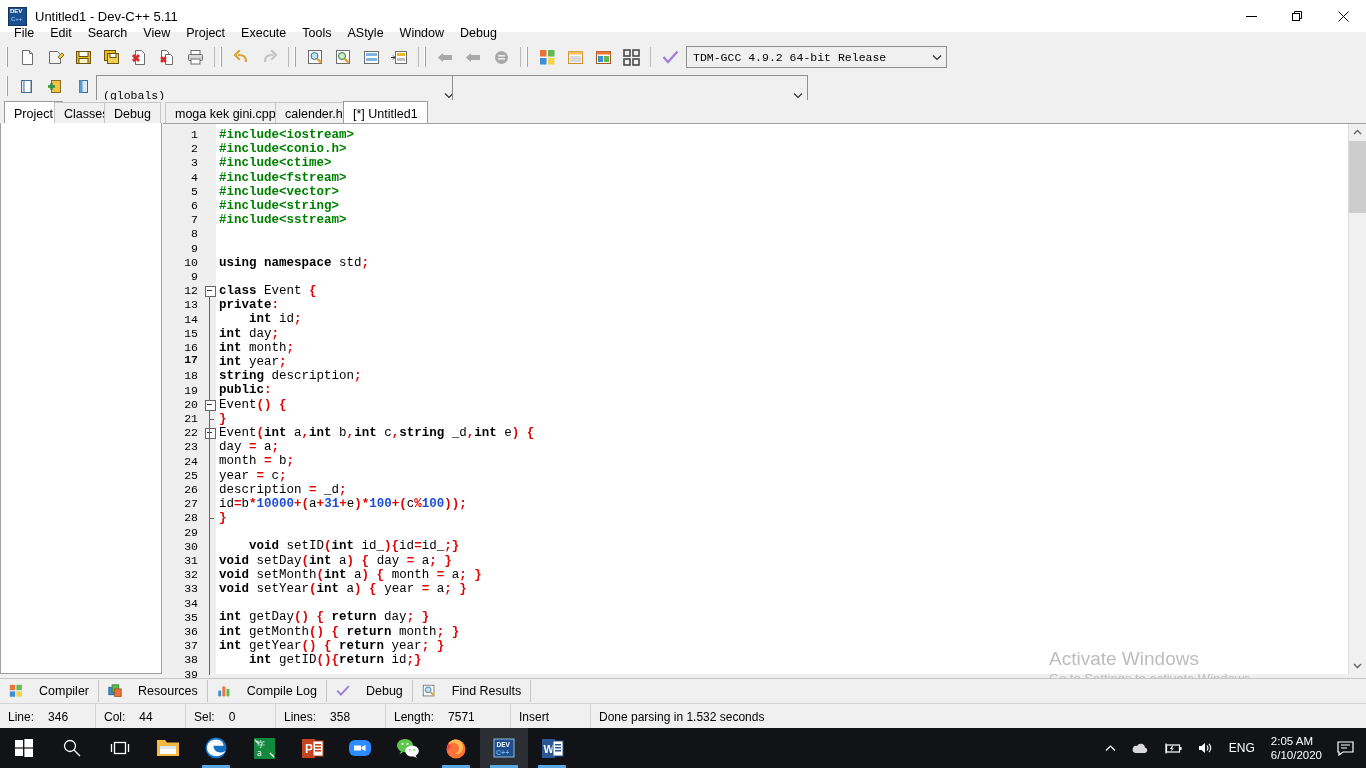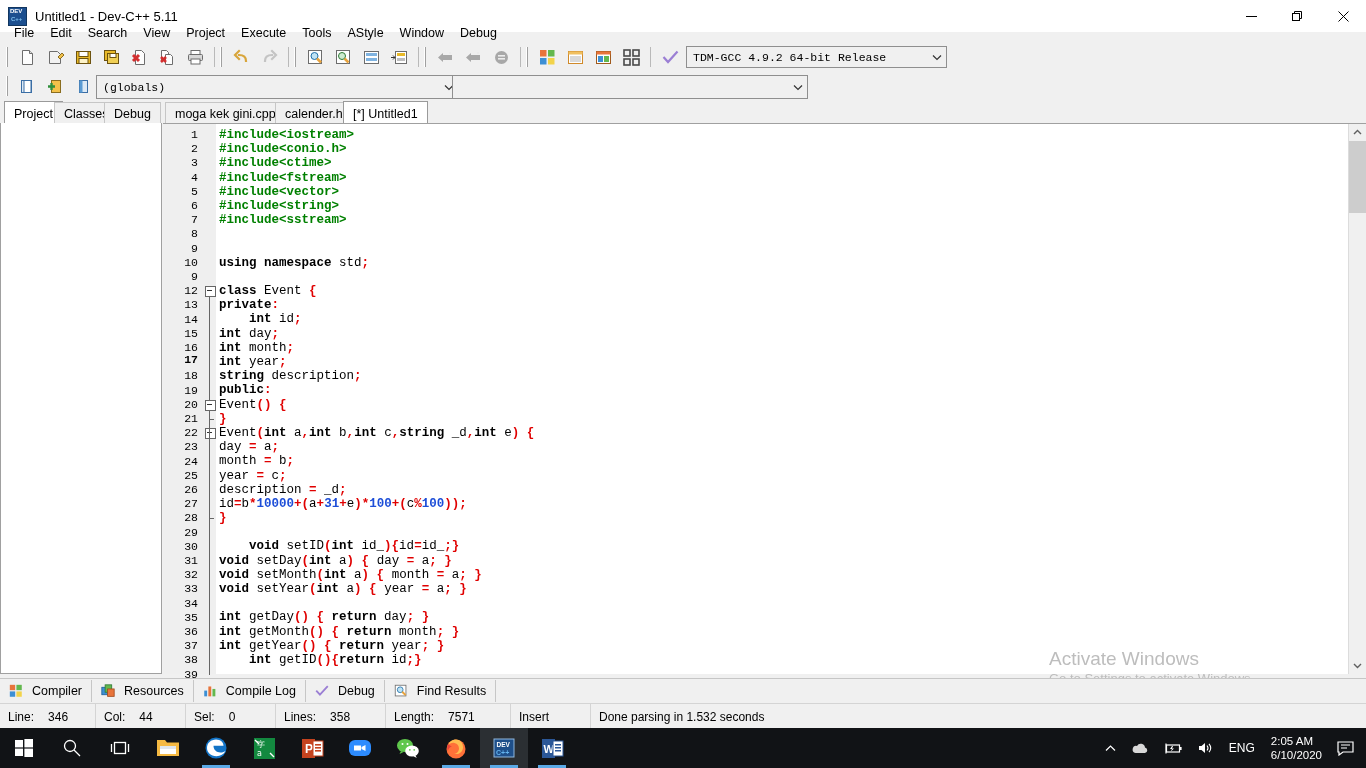--- a/index.html
+++ b/index.html
@@ -41,21 +41,21 @@
     display:flex;align-items:center;justify-content:space-between;
     font-family:"Liberation Mono", monospace;font-size:11.5px;color:#000;padding:0 3px 0 6px;}
   .combo .cv{white-space:nowrap;overflow:hidden;}
   .chev{width:12px;height:12px;flex:0 0 12px;}
 
   
   .toolbar2{position:absolute;left:0;top:72px;width:1366px;height:28px;background:#f0f0f0;}
   .tb2row{position:absolute;left:6px;top:2px;height:24px;display:flex;align-items:center;}
   .combo2{height:22px;border:1px solid #8f8f8f;background:#f0f0f0;
     display:flex;align-items:center;justify-content:space-between;
-    font-family:"Liberation Mono", monospace;font-size:11.5px;padding:0 3px 0 6px;}
+    font-family:"Liberation Mono", monospace;font-size:11.5px;padding:8px 3px 0 6px;}
 
   
   .tabstrip{position:absolute;left:0;top:100px;width:1366px;height:24px;background:#f0f0f0;}
   .tab{position:absolute;top:2px;height:21px;display:flex;align-items:center;
     padding:0 9px;font-size:12.5px;background:#f0f0f0;border:1px solid #c6c6c6;
     border-bottom:none;color:#000;white-space:nowrap;}
   .tab.active{background:#ffffff;border-color:#9a9a9a;border-bottom:1px solid #fff;top:1px;height:23px;}
 
   
   .leftpanel{position:absolute;left:0;top:123px;width:162px;height:551px;background:#fff;
@@ -90,21 +90,21 @@
   .vthumb{position:absolute;left:0;top:17px;width:17px;height:72px;background:#cdcdcd;}
 
   
   .watermark{position:absolute;right:17px;top:648px;width:300px;text-align:left;pointer-events:none;}
   .wm1{font-size:19px;color:#bdbdbd;line-height:22px;font-family:"Liberation Sans",sans-serif;}
   .wm2{font-size:13px;color:#bdbdbd;line-height:18px;font-family:"Liberation Sans",sans-serif;}
 
   
   .bottomtabs{position:absolute;left:0;top:678px;width:1366px;height:24px;background:#f0f0f0;
     border-top:1px solid #c6c6c6;display:flex;align-items:center;}
-  .btab{height:22px;display:flex;align-items:center;gap:9px;padding:0 9px;font-size:12.5px;
+  .btab{height:22px;display:flex;align-items:center;gap:16px;padding:0 9px;font-size:12.5px;
     border-right:1px solid #c6c6c6;}
 
   
   .statusbar{position:absolute;left:0;top:703px;width:1366px;height:25px;background:#f0f0f0;
     border-top:1px solid #d4d4d4;display:flex;align-items:center;font-size:12px;text-align:right;}
   .sc{height:25px;display:flex;align-items:center;padding-left:8px;box-sizing:border-box;
     border-right:1px solid #d4d4d4;}
   .sc .lbl{margin-right:14px;}
 
   

